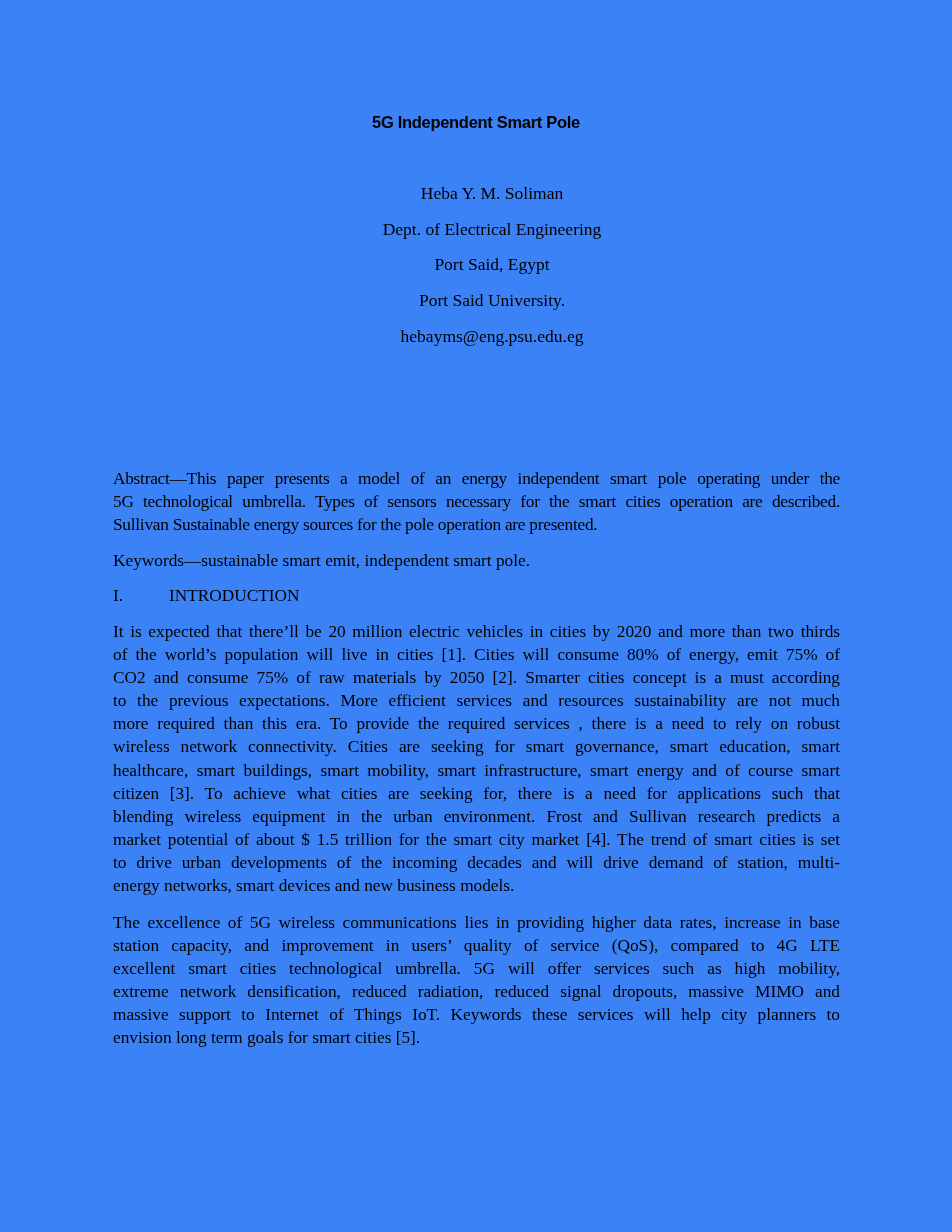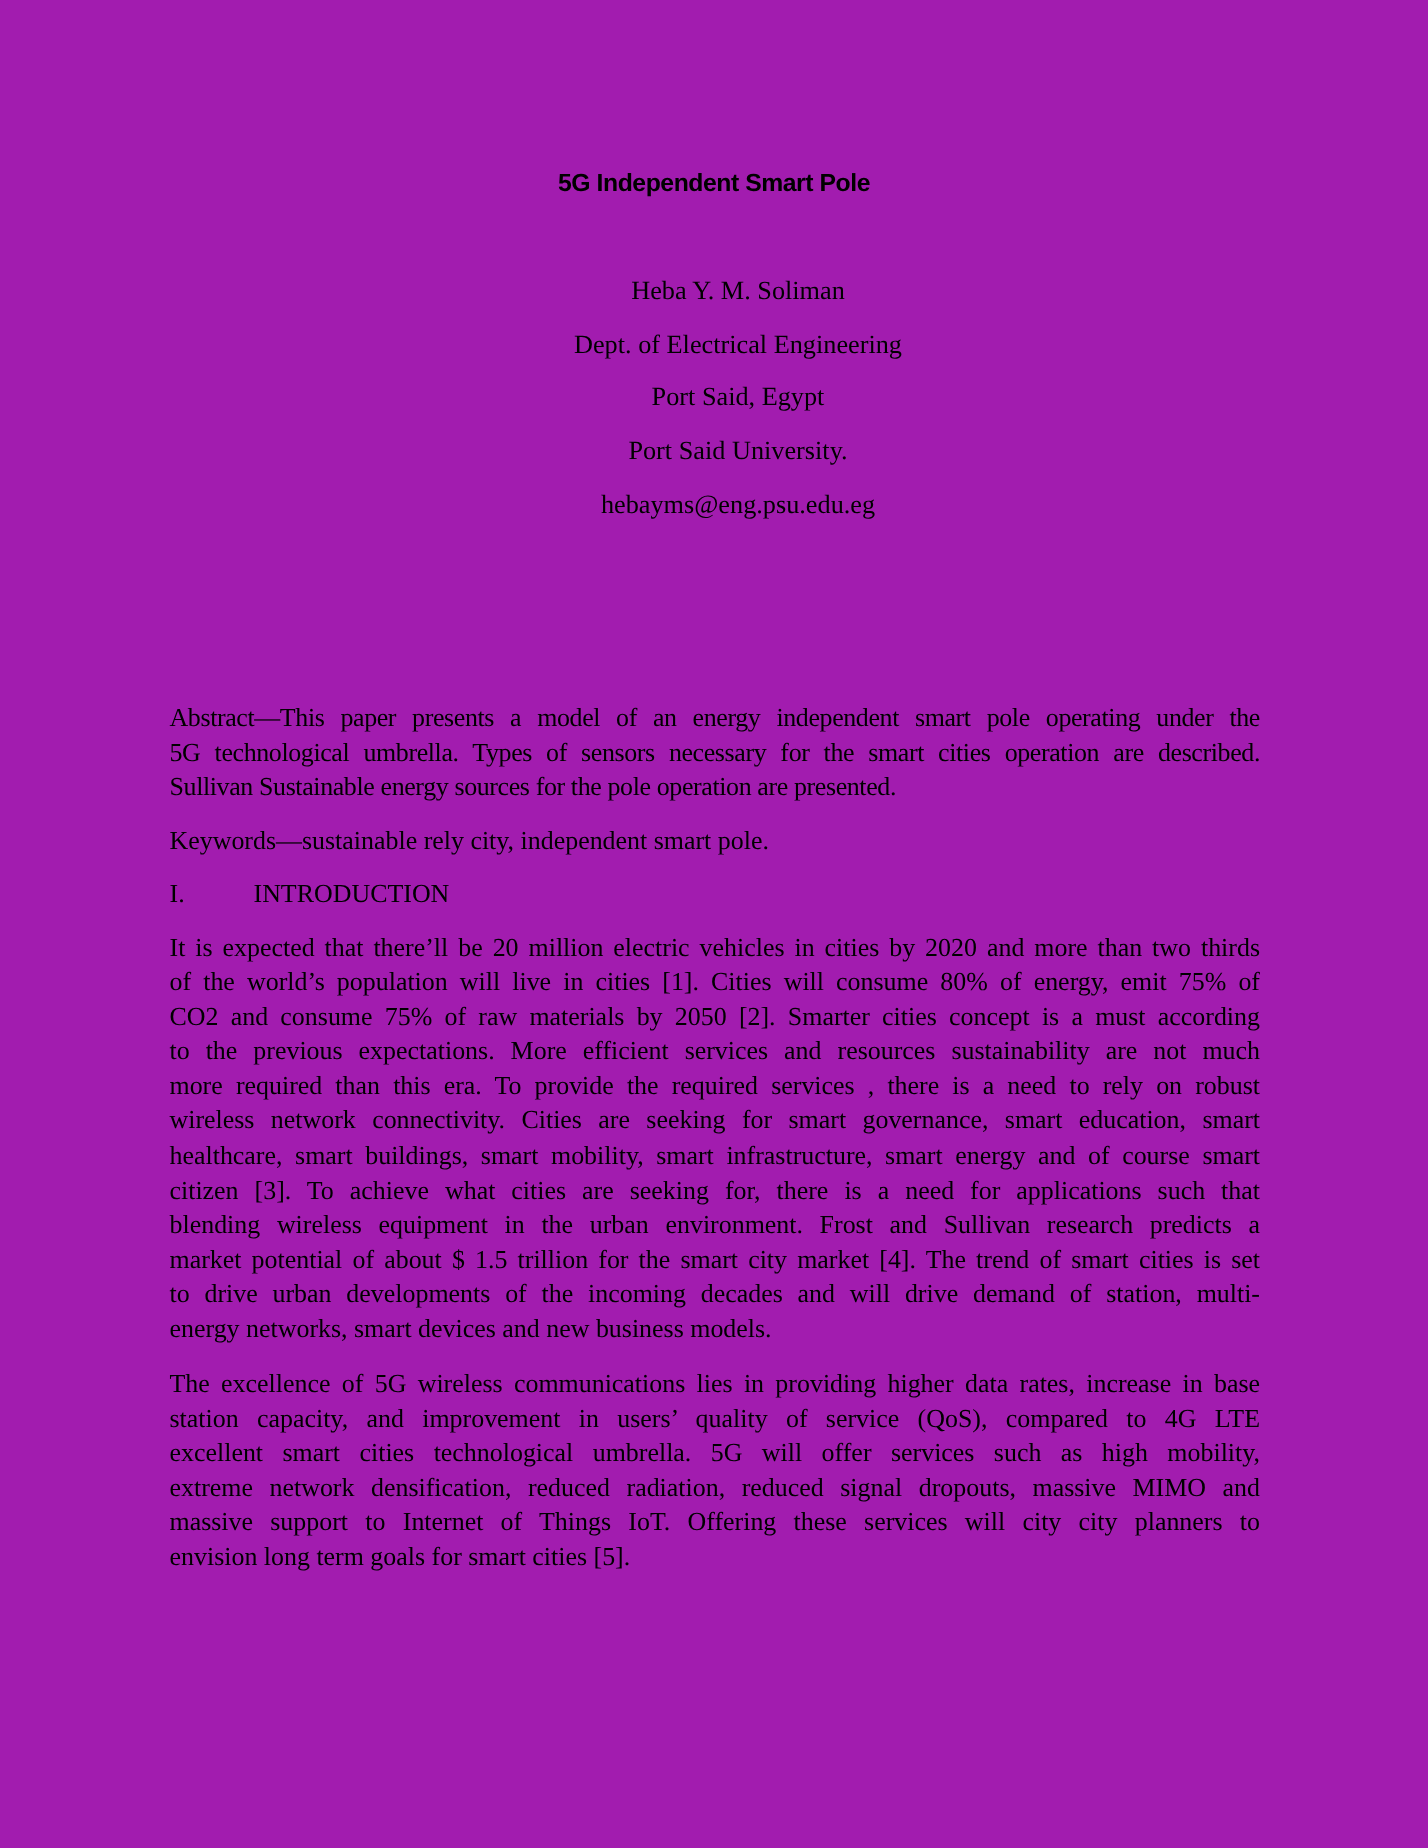--- a/index.html
+++ b/index.html
@@ -1,17 +1,17 @@
 <!DOCTYPE html>
 <html><head>
   <meta charset="utf-8">
   <style>
     html, body { margin: 0; padding: 0; background: #ffffff; }
     body { width: 952px; height: 1232px; position: relative; overflow: hidden; color: #000; }
-    .page { position: absolute; left: 0; top: 0; width: 952px; height: 1232px; background: #a21caf; }
+    .page { position: absolute; left: 0; top: 0; width: 952px; height: 1232px; background: #3b82f6; }
     .title {
       position: absolute; left: 0; width: 952px; top: 113px; text-align: center;
       font-family: "Liberation Sans", sans-serif; font-weight: bold; font-size: 16.5px;
       letter-spacing: -0.3px;
     }
     .author-block { position: absolute; left: 16px; width: 952px; top: 180px; text-align: center;
       font-family: "Liberation Serif", serif; font-size: 17.5px; }
     .author-line { height: 35.7px; line-height: 26px; }
     .body-text {
       position: absolute; left: 113px; width: 727px;
@@ -39,21 +39,21 @@
     <div class="author-line">hebayms@eng.psu.edu.eg</div>
   </div>
 
   <div class="body-text condensed" style="top: 467px;">
     <span class="jline">Abstract—This paper presents a model of an energy independent smart pole operating under the</span>
     <span class="jline">5G technological umbrella. Types of sensors necessary for the smart cities operation are described.</span>
     <span class="jline last">Sullivan Sustainable energy sources for the pole operation are presented.</span>
   </div>
 
   <div class="body-text" style="top: 549px;">
-    <span class="line">Keywords—sustainable rely city, independent smart pole.</span>
+    <span class="line">Keywords—sustainable smart emit, independent smart pole.</span>
   </div>
 
   <div class="body-text" style="top: 584px;">
     <div class="heading line">
       <span class="num">I.</span>
       <span>INTRODUCTION</span>
     </div>
   </div>
 
   <div class="body-text" style="top: 620px;">
@@ -69,17 +69,17 @@
     <span class="jline">market potential of about $ 1.5 trillion for the smart city market [4]. The trend of smart cities is set</span>
     <span class="jline">to drive urban developments of the incoming decades and will drive demand of station, multi-</span>
     <span class="jline last">energy networks, smart devices and new business models.</span>
   </div>
 
   <div class="body-text" style="top: 911px;">
     <span class="jline">The excellence of 5G wireless communications lies in providing higher data rates, increase in base</span>
     <span class="jline">station capacity, and improvement in users’ quality of service (QoS), compared to 4G LTE</span>
     <span class="jline">excellent smart cities technological umbrella.  5G will offer services such as high mobility,</span>
     <span class="jline">extreme network densification, reduced radiation, reduced signal dropouts,  massive MIMO and</span>
-    <span class="jline">massive support to Internet of Things IoT.  Offering these services will city city planners to</span>
+    <span class="jline">massive support to Internet of Things IoT.  Keywords these services will help city planners to</span>
     <span class="jline last">envision long term goals for smart cities [5].</span>
   </div>
 
 </div>
 
 </body></html>

